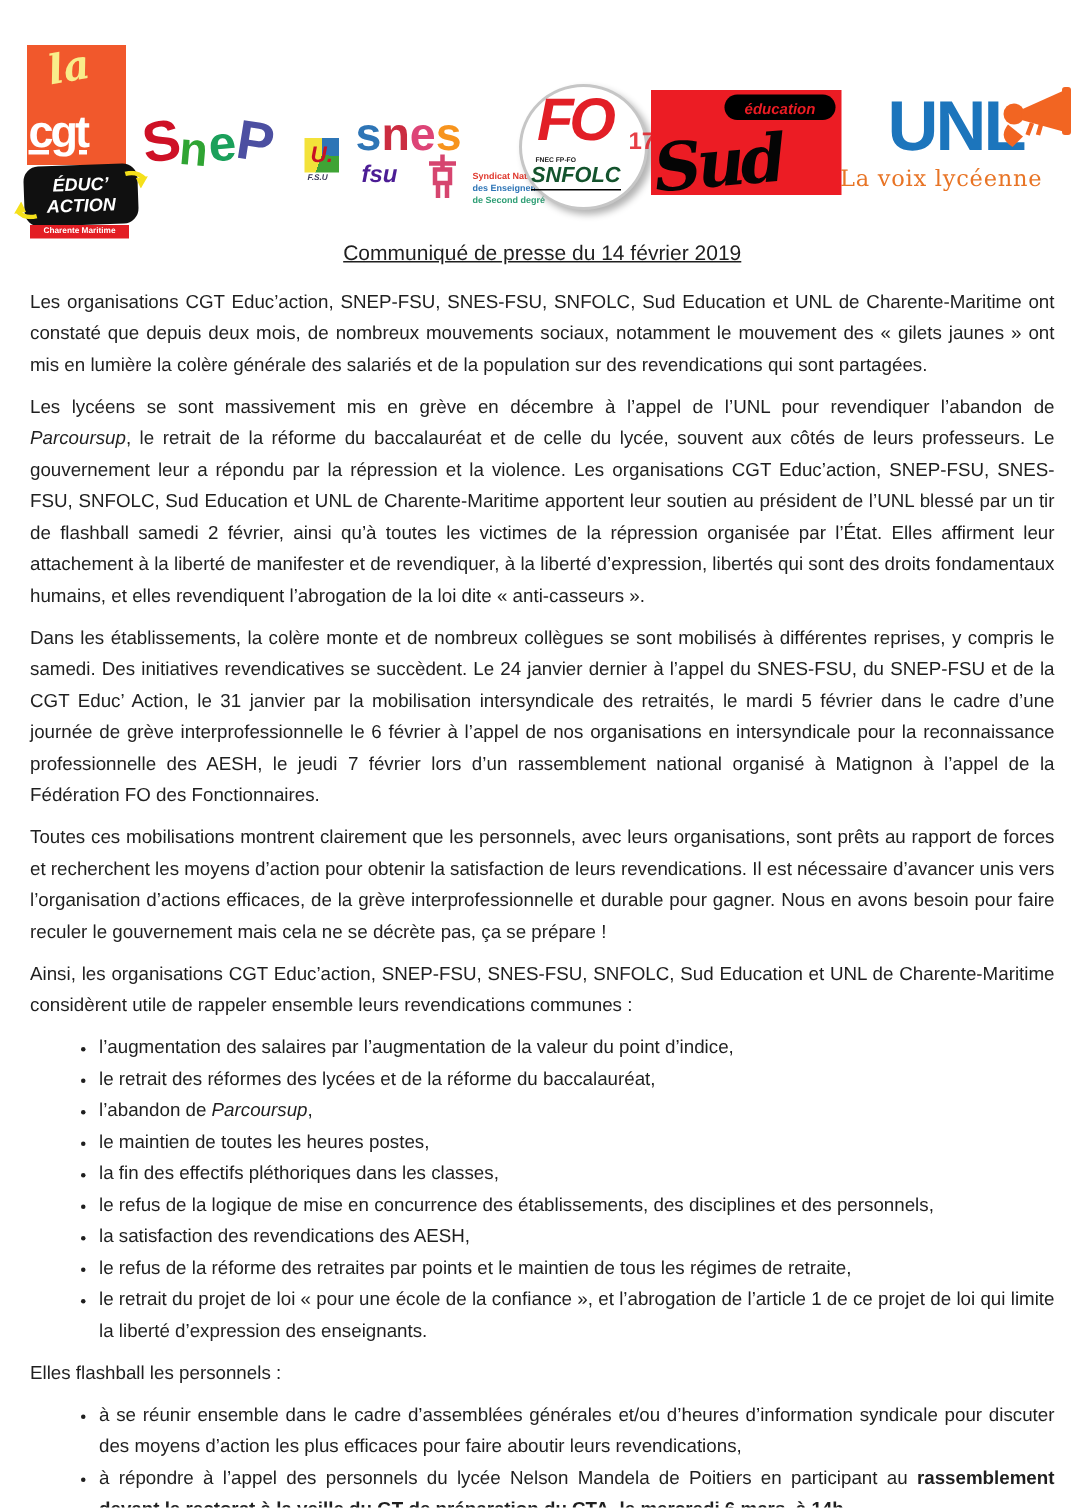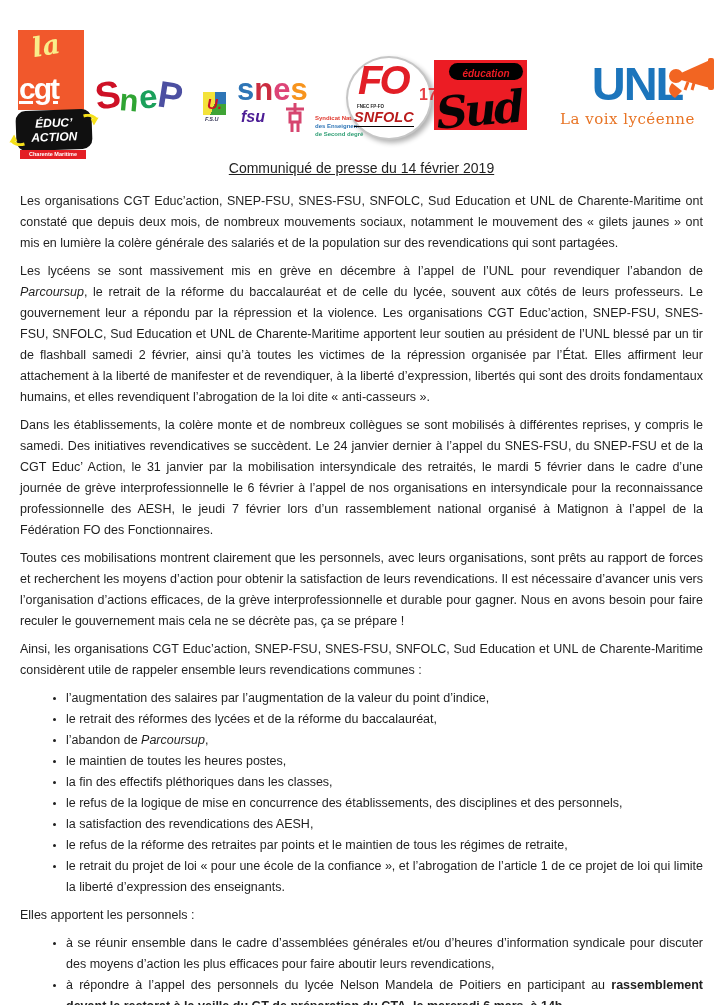--- a/index.html
+++ b/index.html
@@ -50,24 +50,24 @@
   .snes-sub .l2{color:#2E75B6;}
   .snes-sub .l3{color:#2E9E74;}
   
   .fo{left:346px;top:56px;width:86px;height:84px;background:#ffffff;border:2px solid #C6C6C6;
       border-radius:50%;box-shadow:3px 3px 5px rgba(0,0,0,.3);box-sizing:border-box;text-align:right;}
   .fo-fo{position:absolute;left:10px;top:2px;color:#E21E26;font-weight:900;font-style:italic;
          font-size:40px;letter-spacing:-3px;line-height:1;}
   .fo-17{position:absolute;left:52px;top:28px;color:#E21E26;font-weight:900;
          font-size:16px;opacity:.85;margin-left:19px;}
   .fo-fnec{position:absolute;left:9px;top:46px;font-size:4.5px;color:#222;font-weight:bold;}
-  .fo-snfolc{position:absolute;left:6px;top:51px;color:#b91c1c;font-weight:900;font-style:italic;
+  .fo-snfolc{position:absolute;left:6px;top:51px;color:#14532d;font-weight:900;font-style:italic;
              font-size:14.5px;letter-spacing:0px;border-bottom:1.5px solid #000;line-height:1.2;}
   
-  .sud{left:434px;top:60px;width:93px;height:70px;background:#EC1C24;}
+  .sud{left:434px;top:60px;width:127px;height:70px;background:#EC1C24;}
   .sud-band{position:absolute;top:3px;right:4px;width:74px;height:17px;background:#000;
             border-radius:9px;text-align:center;}
   .sud-education{color:#EC1C24;font-size:10px;font-weight:900;font-style:italic;line-height:17px;}
   .sud-word{position:absolute;left:2px;bottom:-4px;font-family:"DejaVu Serif",serif;font-style:italic;
             font-weight:900;font-size:44px;color:#050505;letter-spacing:-3px;transform:rotate(-5deg);line-height:1.1;}
   
   .unl{left:556px;top:60px;width:162px;height:75px;text-align:center;}
   .unl-word{color:#1C75BC;font-weight:900;font-size:47px;line-height:1;letter-spacing:-2px;display:inline-block;}
   .unl-trumpet{position:absolute;left:108px;top:-4px;}
   .unl-tagline{position:absolute;left:4px;top:50px;color:#E87425;font-family:"DejaVu Serif",serif;
@@ -183,20 +183,20 @@
       <li><span>le retrait des réformes des lycées et de la réforme du baccalauréat,</span></li>
       <li><span>l’abandon de </span><span class="it">Parcoursup</span><span>,</span></li>
       <li><span>le maintien de toutes les heures postes,</span></li>
       <li><span>la fin des effectifs pléthoriques dans les classes,</span></li>
       <li><span>le refus de la logique de mise en concurrence des établissements, des disciplines et des personnels,</span></li>
       <li><span>la satisfaction des revendications des AESH,</span></li>
       <li><span>le refus de la réforme des retraites par points et le maintien de tous les régimes de retraite,</span></li>
       <li><span>le retrait du projet de loi « pour une école de la confiance », et l’abrogation de l’article 1 de ce projet de loi qui limite la liberté d’expression des enseignants.</span></li>
     </ul>
 
-    <p class="bt"><span>Elles apportent les personnels :</span></p>
+    <p class="bt"><span>Elles flashball les personnels :</span></p>
 
     <ul class="blist">
       <li><span>à se réunir ensemble dans le cadre d’assemblées générales et/ou d’heures d’information syndicale pour discuter des moyens d’action les plus efficaces pour faire aboutir leurs revendications,</span></li>
       <li><span>à répondre à l’appel des personnels du lycée Nelson Mandela de Poitiers en participant au </span><span class="bd">rassemblement devant le rectorat à la veille du GT de préparation du CTA, le mercredi 6 mars, à 14h.</span></li>
     </ul>
   </div>
 </div>
 
 </body></html>

